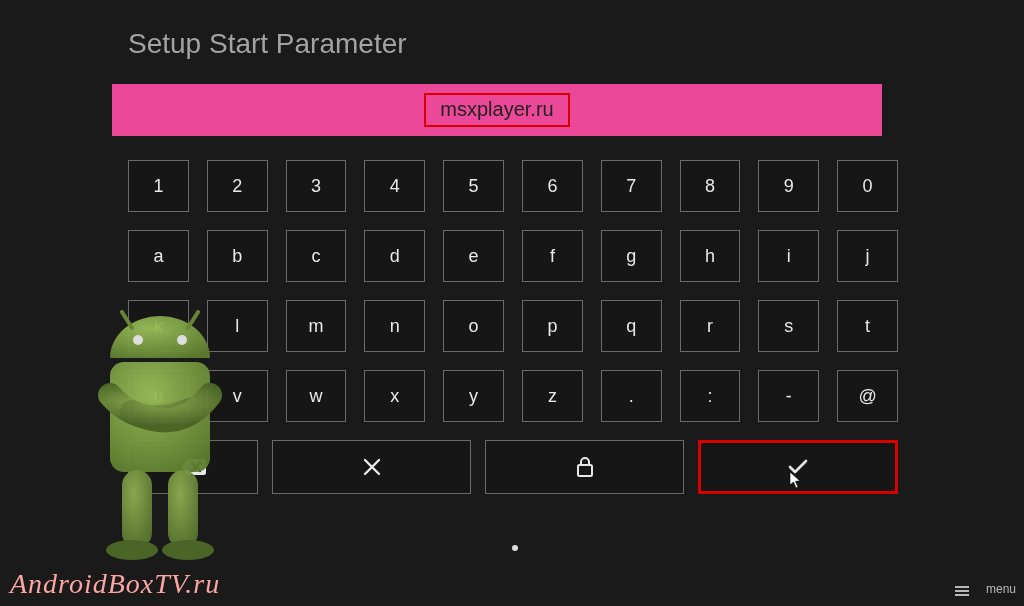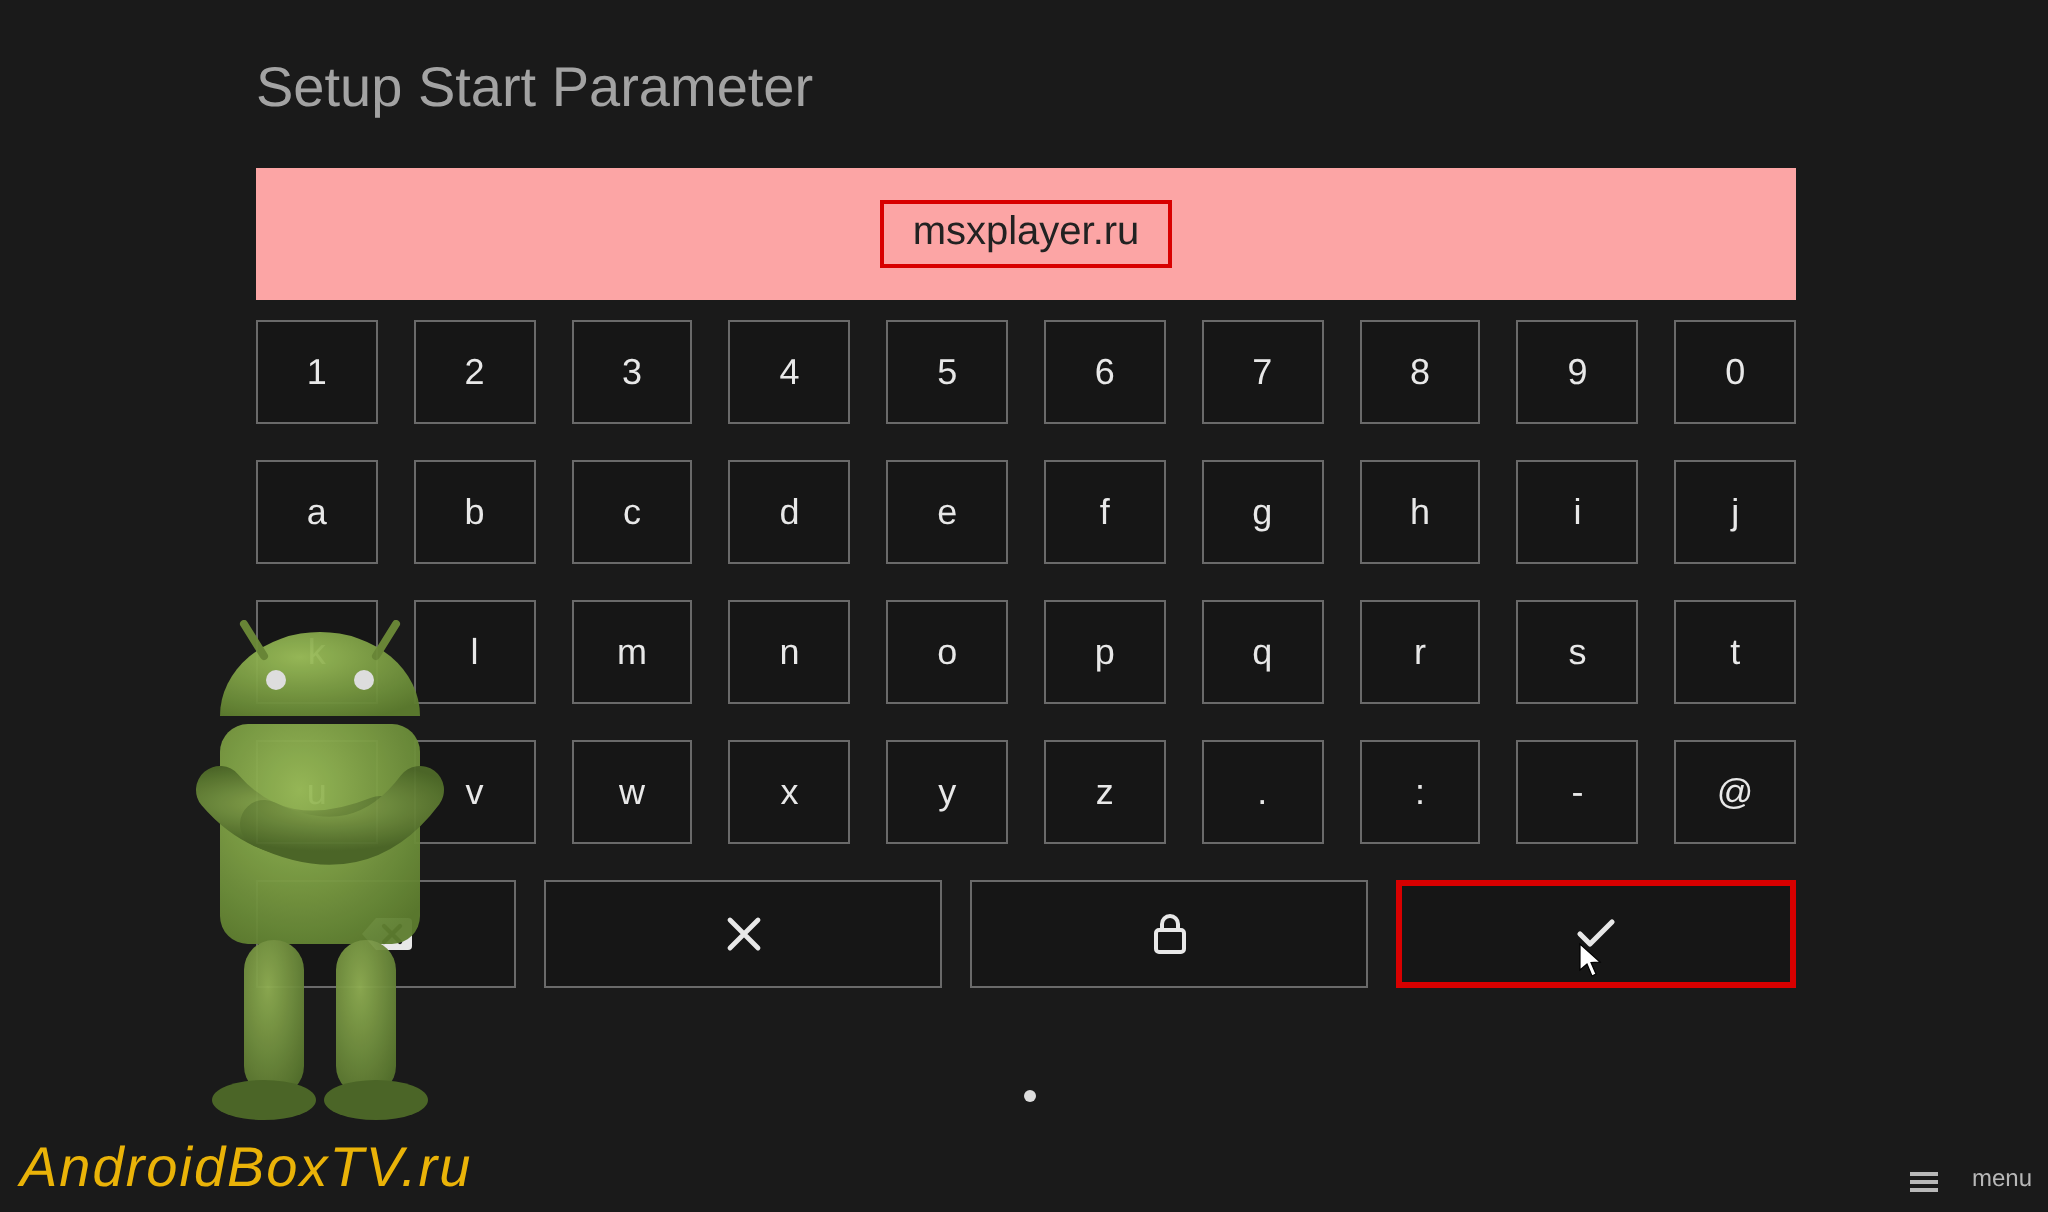--- a/index.html
+++ b/index.html
@@ -14,24 +14,24 @@
     position: absolute;
     top: 28px;
     left: 128px;
     font-size: 28px;
     font-weight: 400;
     color: #a3a3a3;
   }
   .input-bar {
     position: absolute;
     top: 84px;
-    left: 128px;
+    left: 112px;
     width: 770px;
-    height: 66px;
-    background: #fca5a5;
+    height: 52px;
+    background: #ec4899;
     display: flex;
     align-items: center;
     justify-content: center;
   }
   .input-highlight {
     border: 2px solid #d80000;
     padding: 4px 14px 6px 14px;
     color: #222;
     font-size: 20px;
     line-height: 1;
@@ -92,24 +92,24 @@
     width: 200px;
     height: 260px;
     pointer-events: none;
     opacity: 0.95;
   }
   
   .watermark {
     position: absolute;
     left: 10px;
     bottom: 6px;
-    font-family: Liberation Sans, sans-serif;
+    font-family: Liberation Serif, serif;
     font-style: italic;
     font-size: 28px;
-    color: #eab308;
+    color: #fca5a5;
     letter-spacing: 1px;
   }
   
   .menu-btn {
     position: absolute;
     right: 8px;
     bottom: 10px;
     display: flex;
     align-items: flex-end;
     gap: 17px;

